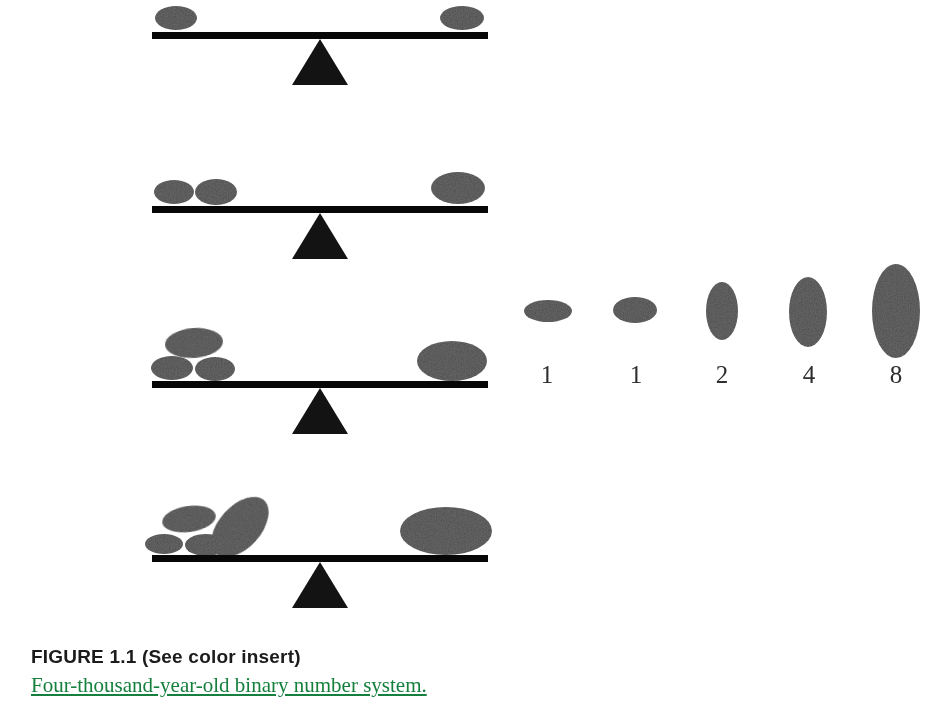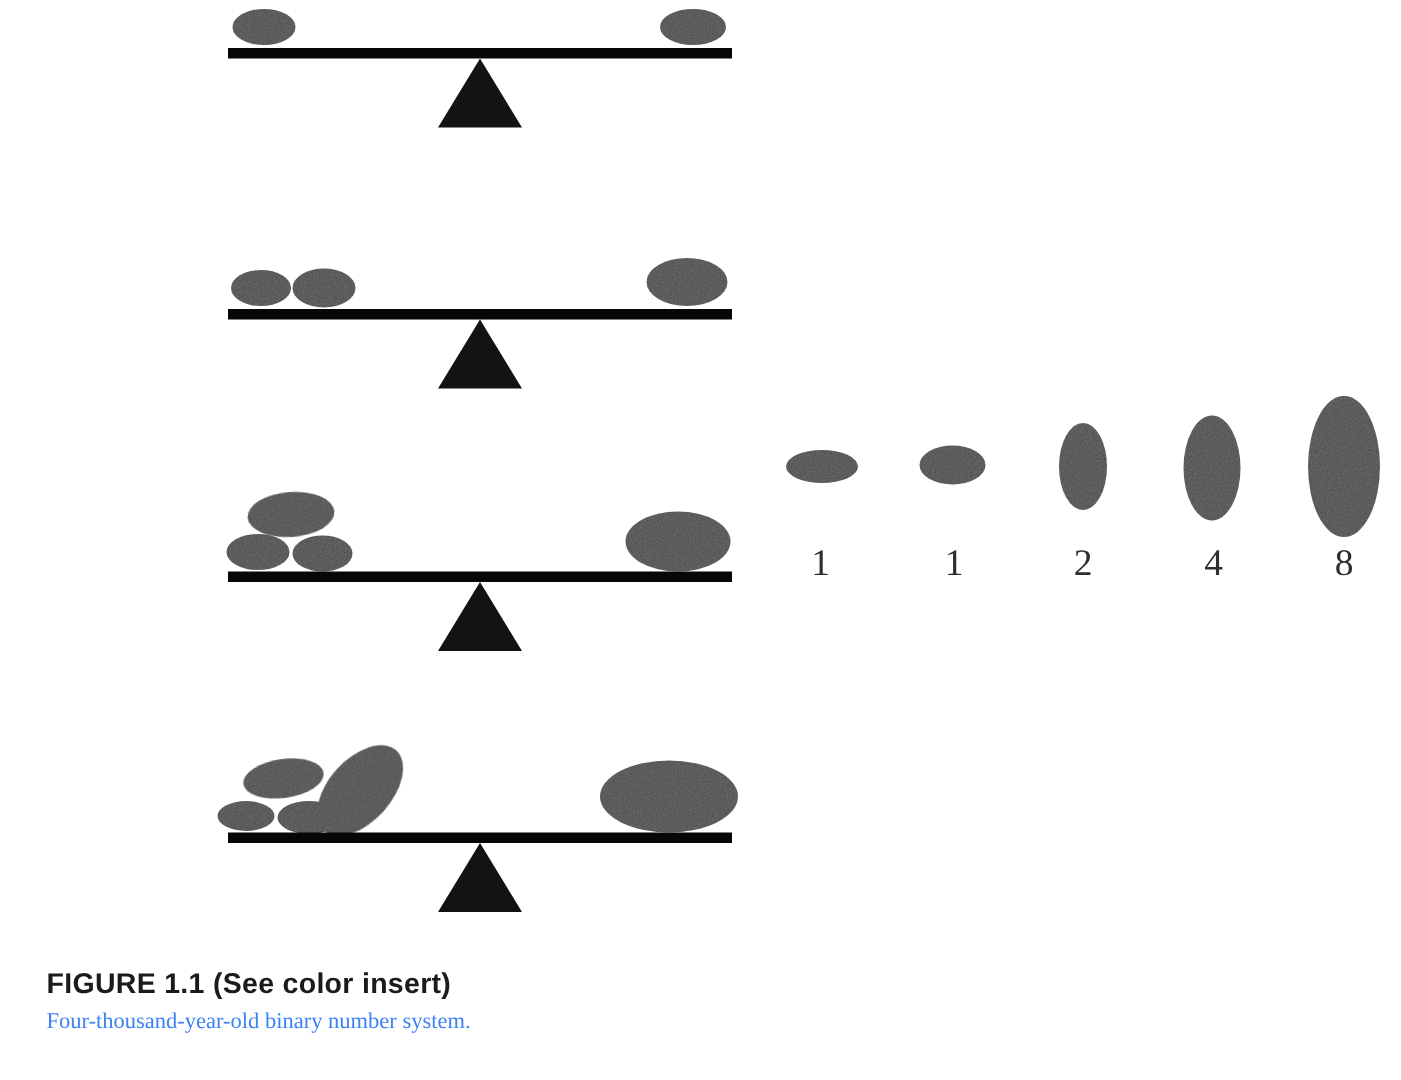--- a/index.html
+++ b/index.html
@@ -27,22 +27,23 @@
     margin: 0 0 5px 0;
     font-family: "Liberation Sans", sans-serif;
     font-weight: bold;
     font-size: 19px;
     letter-spacing: 0.2px;
     color: #1b1b1b;
   }
   .caption-subtitle {
     margin: 0;
     font-family: "Liberation Serif", "DejaVu Serif", serif;
-    font-size: 15px;
-    color: #3b82f6;
+    font-size: 21px;
+    color: #15803d;
+    text-decoration: underline;
   }
 </style>
 </head>
 <body>
 
 <div id="page">
 
   <svg id="figure-svg" width="934" height="720" viewBox="0 0 934 720" xmlns="http://www.w3.org/2000/svg">
     <defs>
       <filter id="stoneFx" x="-15%" y="-15%" width="130%" height="130%">

